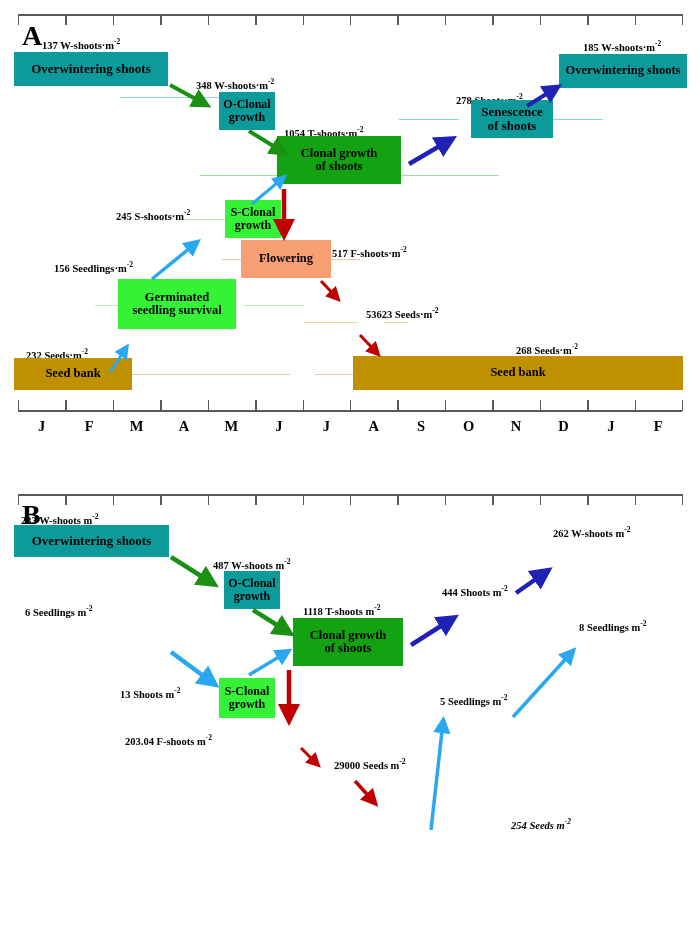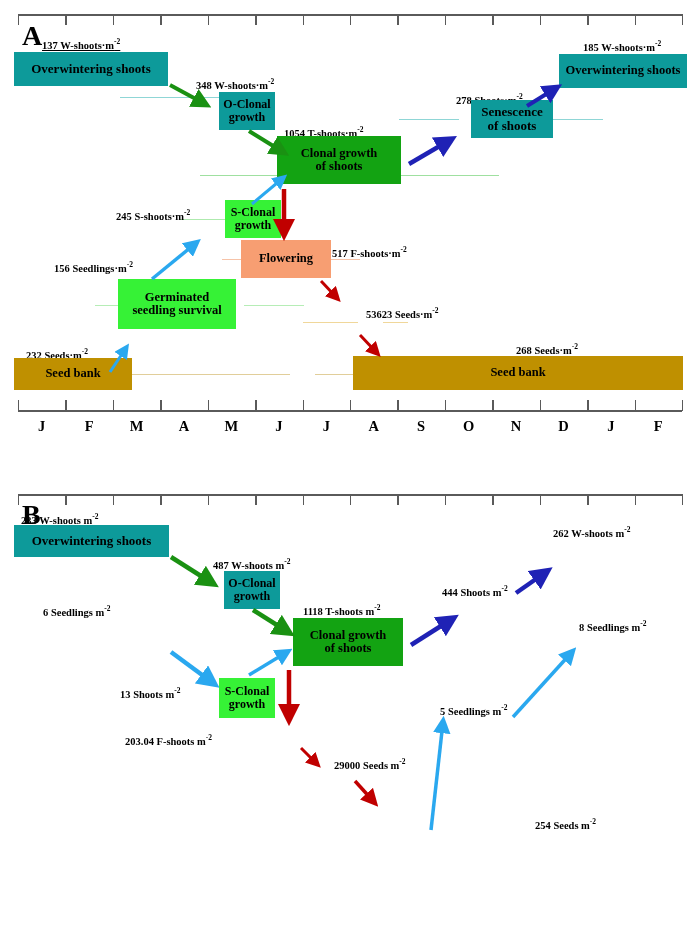--- a/index.html
+++ b/index.html
@@ -92,21 +92,21 @@
   <div class="lead" style="left:325px;top:259px;width:35px;background:#f6c3a8;"></div>
   <div class="lead" style="left:95px;top:305px;width:30px;background:#b6edb6;"></div>
   <div class="lead" style="left:244px;top:305px;width:60px;background:#b6edb6;"></div>
   <div class="lead" style="left:303px;top:322px;width:55px;background:#f0d79a;"></div>
   <div class="lead" style="left:383px;top:322px;width:25px;background:#f0d79a;"></div>
   <div class="lead" style="left:130px;top:374px;width:160px;background:#e1ce9a;"></div>
   <div class="lead" style="left:315px;top:374px;width:40px;background:#e1ce9a;"></div>
   <div class="lead" style="left:399px;top:119px;width:60px;background:#8fd6d6;"></div>
   <div class="lead" style="left:553px;top:119px;width:50px;background:#8fd6d6;"></div>
 
-  <div class="val" style="left:42px;top:36px;text-decoration:underline;">
+  <div class="val" style="left:42px;top:36px;">
     <span>137 W-shoots·m</span><sup>-2</sup>
   </div>
   <div class="val" style="left:196px;top:76px;">
     <span>348 W-shoots·m</span><sup>-2</sup>
   </div>
   <div class="val" style="left:284px;top:124px;">
     <span>1054 T-shoots·m</span><sup>-2</sup>
   </div>
   <div class="val" style="left:116px;top:207px;">
     <span>245 S-shoots·m</span><sup>-2</sup>
@@ -245,48 +245,48 @@
     </div>
 
   <div class="panel-letter" style="left:22px;top:21px;">B</div>
 
   <div class="val" style="left:21px;top:31px;">
     <span>233  W-shoots m</span><sup>-2</sup>
   </div>
   <div class="val" style="left:213px;top:76px;">
     <span>487 W-shoots m</span><sup>-2</sup>
   </div>
-  <div class="val" style="left:43px;top:123px;">
+  <div class="val" style="left:25px;top:123px;">
     <span>6 Seedlings m</span><sup>-2</sup>
   </div>
   <div class="val" style="left:303px;top:122px;">
     <span>1118 T-shoots m</span><sup>-2</sup>
   </div>
   <div class="val" style="left:120px;top:205px;">
     <span>13 Shoots m</span><sup>-2</sup>
   </div>
   <div class="val" style="left:105px;top:252px;margin-left:20px;">
     <span>203.04 F-shoots m</span><sup>-2</sup>
   </div>
   <div class="val" style="left:334px;top:276px;">
     <span>29000 Seeds m</span><sup>-2</sup>
   </div>
-  <div class="val" style="left:535px;top:336px;">
+  <div class="val" style="left:511px;top:336px;font-style:italic;">
     <span>254 Seeds m</span><sup>-2</sup>
   </div>
   <div class="val" style="left:442px;top:103px;">
     <span>444 Shoots m</span><sup>-2</sup>
   </div>
   <div class="val" style="left:553px;top:44px;">
     <span>262  W-shoots m</span><sup>-2</sup>
   </div>
   <div class="val" style="left:579px;top:138px;">
     <span>8 Seedlings m</span><sup>-2</sup>
   </div>
-  <div class="val" style="left:440px;top:222px;text-align:center;">
+  <div class="val" style="left:440px;top:212px;text-align:center;">
     <span>5 Seedlings m</span><sup>-2</sup>
   </div>
 
   <div class="box teal" style="left:14px;top:45px;width:155px;height:32px;font-size:13px;">Overwintering shoots</div>
 
   <div class="box teal" style="left:224px;top:91px;width:56px;height:38px;font-size:12px;white-space:pre-line;">O-Clonal
 growth</div>
 
   <div class="box dgreen" style="left:293px;top:138px;width:110px;height:48px;font-size:12.5px;white-space:pre-line;">Clonal growth
 of shoots</div>

